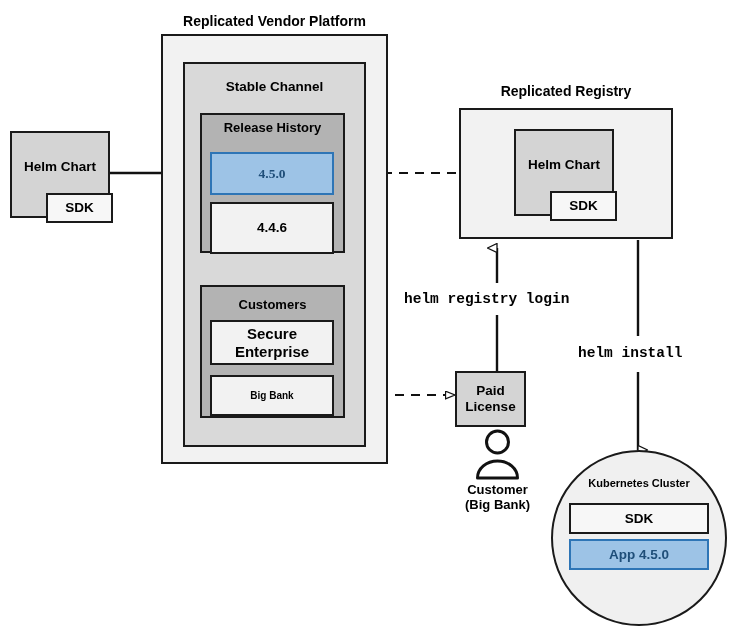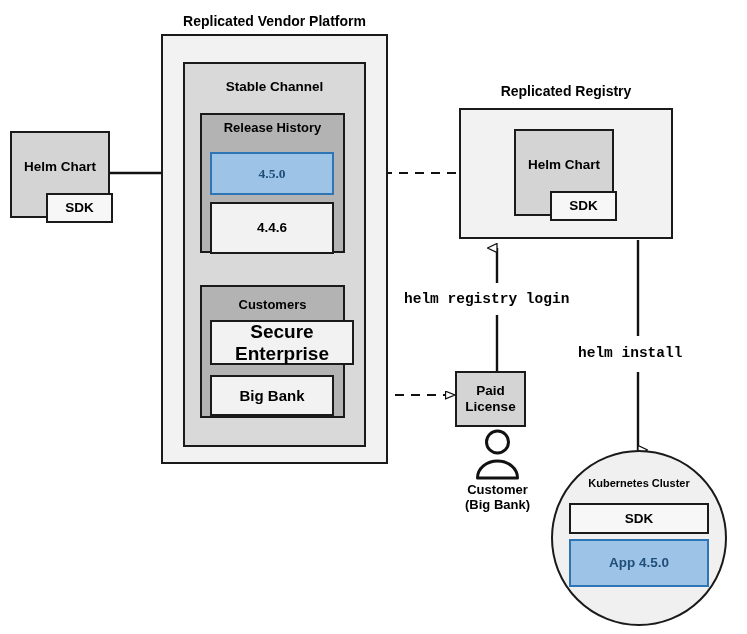--- a/index.html
+++ b/index.html
@@ -151,26 +151,26 @@
   </div>
 
   <div class="box fill-light" style="left:210px; top:202px; width:124px; height:52px; font-size:13.5px;">
     <span>4.4.6</span>
   </div>
 
   <div class="box fill-group header-top" style="left:200px; top:285px; width:145px; height:133px; font-size:13px;">
     <span style="margin-top:5px;">Customers</span>
   </div>
 
-  <div class="box fill-light" style="left:210px; top:320px; width:144px; height:45px; font-size:19px;">
+  <div class="box fill-light" style="left:210px; top:320px; width:124px; height:45px; font-size:15px;">
     <span>Secure
 Enterprise</span>
   </div>
 
-  <div class="box fill-light" style="left:210px; top:375px; width:124px; height:41px; font-size:15px;">
+  <div class="box fill-light" style="left:210px; top:375px; width:124px; height:41px; font-size:10px;">
     <span>Big Bank</span>
   </div>
 
   <div class="caption" style="left:459px; top:83px; width:214px; font-size:14px;">Replicated Registry</div>
 
   <div class="box fill-light" style="left:459px; top:108px; width:214px; height:131px;"></div>
 
   <div class="box fill-grey" style="left:514px; top:129px; width:100px; height:87px; font-size:13.5px;">
     <span style="position:relative; top:-8px;">Helm Chart</span>
   </div>
@@ -196,17 +196,17 @@
   <div class="mono" style="left:578px; top:345px; font-size:14.5px;">helm install</div>
 
   <div class="circle" style="left:551px; top:450px; width:176px; height:176px;"></div>
 
   <div class="lbl" style="left:551px; top:473px; width:176px; height:20px; font-size:11px;">Kubernetes Cluster</div>
 
   <div class="box fill-white" style="left:569px; top:503px; width:140px; height:31px; font-size:13.5px;">
     <span>SDK</span>
   </div>
 
-  <div class="box fill-blue" style="left:569px; top:539px; width:140px; height:48px; font-size:13.5px; border-width:2px;align-items:center;">
+  <div class="box fill-blue" style="left:569px; top:539px; width:140px; height:31px; font-size:13.5px; border-width:2px;align-items:center;">
     <span>App 4.5.0</span>
   </div>
 
 </div>
 
 </body></html>

